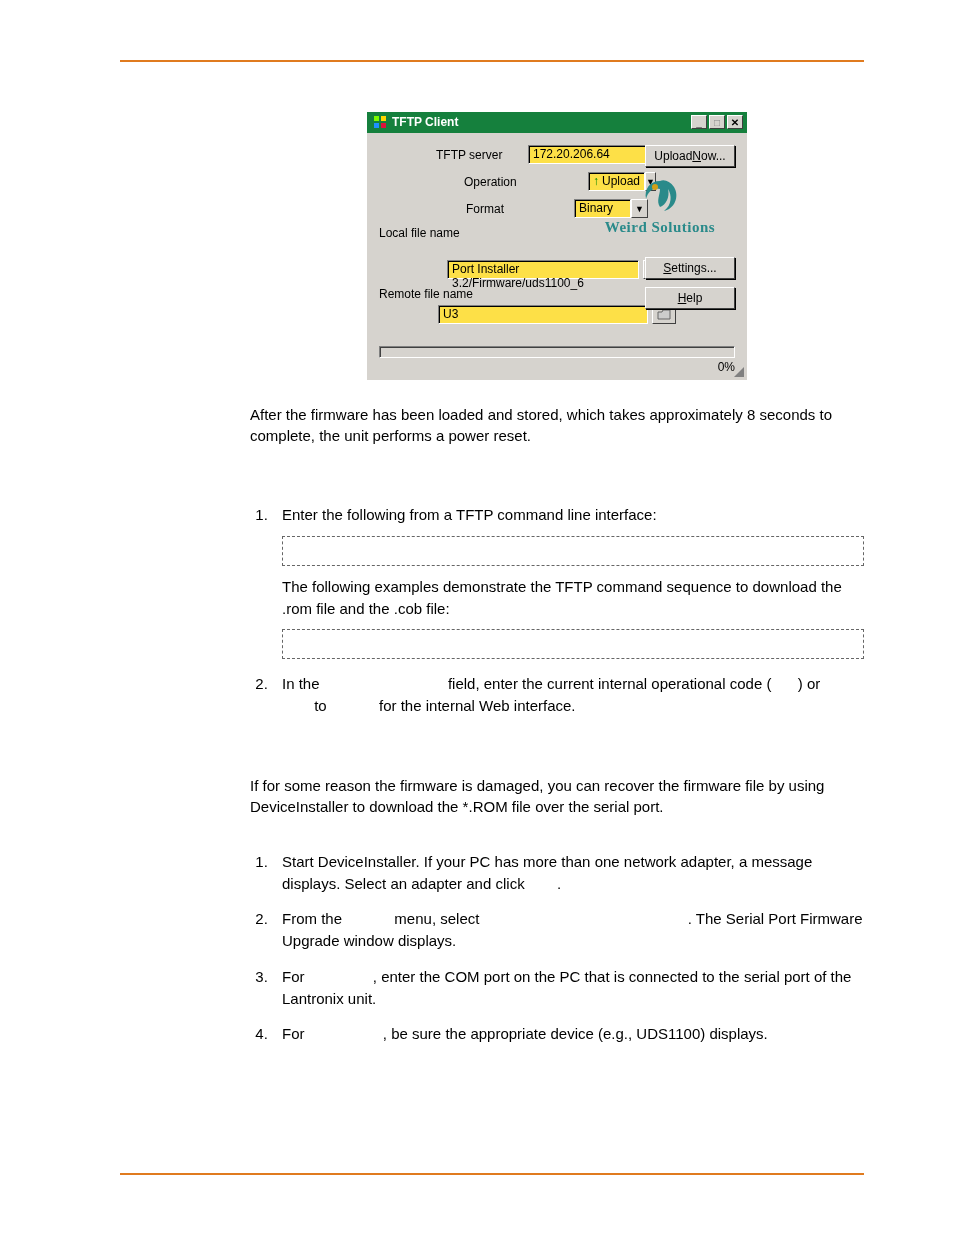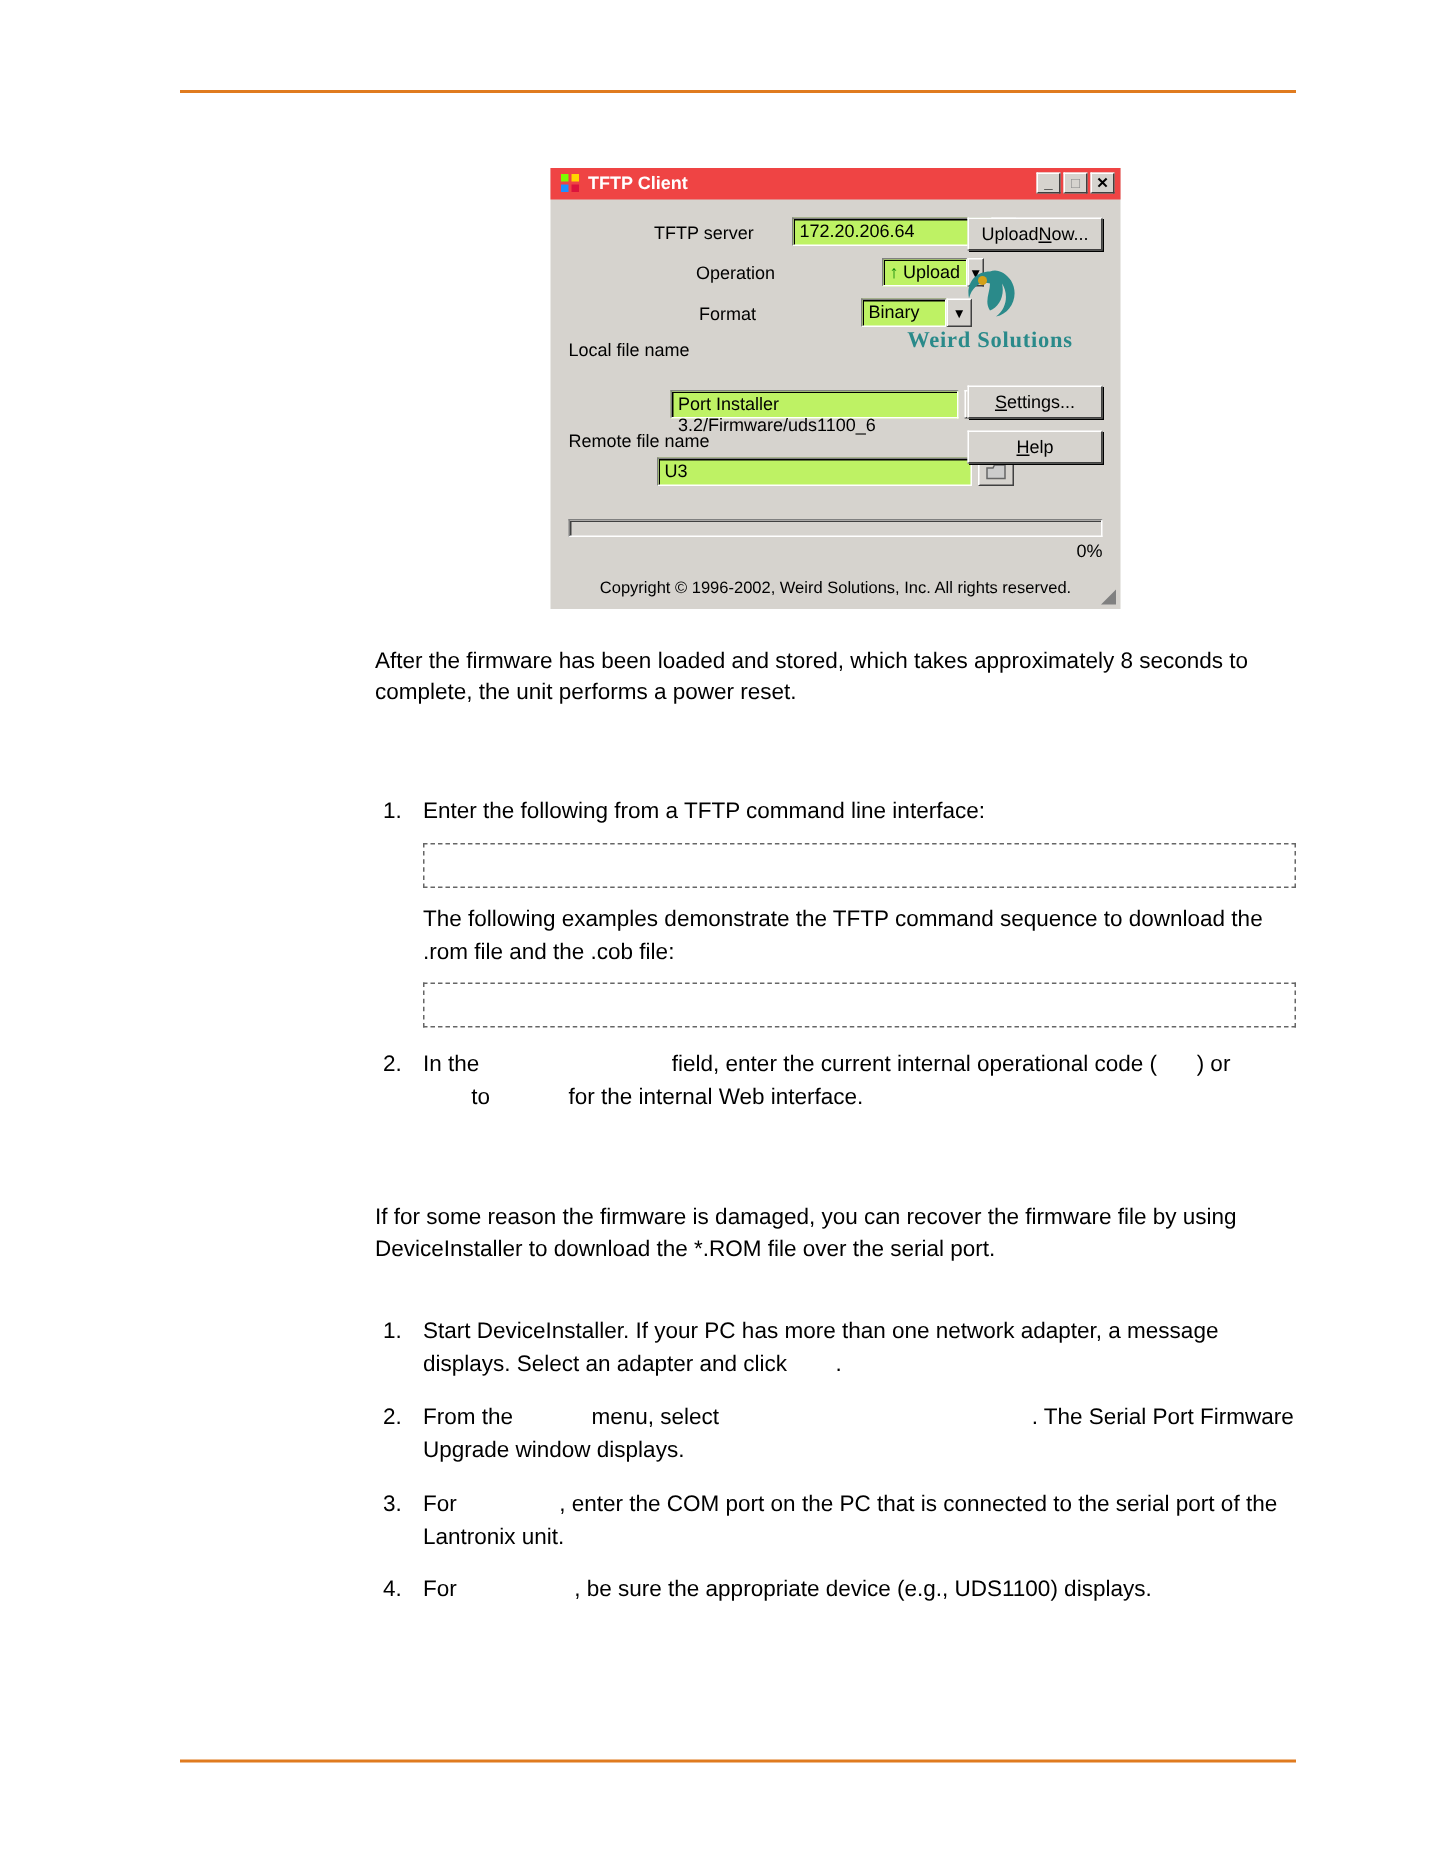--- a/index.html
+++ b/index.html
@@ -16,38 +16,38 @@
   .hr-orange { border: none; border-top: 2px solid #e07b1f; margin-bottom: 50px; }
   .footer-rule { position: absolute; bottom: 60px; left: 120px; right: 90px; border-top: 2px solid #e07b1f; }
   .content { margin-left: 130px; }
   .tftp-window {
     width: 380px; margin: 0 auto 24px auto;
     border: 0px solid #888; background: #d6d3ce;
     font-family: Tahoma, Arial, sans-serif; font-size: 12px; color: #000;
     position: relative;
   }
   .titlebar {
-    background: #ef4444; color: #fff; font-weight: bold;
+    background: #15803d; color: #fff; font-weight: bold;
     padding: 3px 4px 4px 6px; display: flex; align-items: center;
     font-size: 12px;
     text-align: center;
   }
   .titlebar .ticon { width:14px; height:14px; margin-right:5px; display:inline-flex; align-items:center; justify-content:center;}
   .titlebar .spacer { flex: 1; }
   .winbtn {
     width: 16px; height: 14px; background: #d6d3ce;
     border: 1px solid #fff; border-right-color:#404040; border-bottom-color:#404040;
     margin-left: 2px; display:inline-flex; align-items:center; justify-content:center;
     color:#000; font-family: Arial; font-size:10px; font-weight:bold;
   }
   .winbody { padding: 12px 12px 6px 12px; position:relative; }
   .row { display:flex; align-items:center; margin-bottom:8px;justify-content:center; }
   .lbl { width: 92px; font-size:12px; }
   .field {
-    background:#bef264; border:1px solid #808080; border-right-color:#fff; border-bottom-color:#fff;
+    background:#fde047; border:1px solid #808080; border-right-color:#fff; border-bottom-color:#fff;
     box-shadow: inset 1px 1px 0 #000; height:19px; padding:1px 4px; font-size:12px;
   }
   .combo { display:flex; }
   .combo .field { flex:1; }
   .dropbtn, .browsebtn {
     width:17px; height:19px; background:#d6d3ce;
     border:1px solid #fff; border-right-color:#404040; border-bottom-color:#404040;
     display:flex; align-items:center; justify-content:center; font-size:9px;
   }
   .browsebtn { width:24px; margin-left:4px; }
@@ -169,21 +169,20 @@
       <div class="settings-help">
         <div class="btn"><span class="underline">S</span>ettings...</div>
         <div class="btn"><span class="underline">H</span>elp</div>
       </div>
 
       <div style="height:6px;"></div>
       <div class="progress"></div>
       <div class="pct">0%</div>
 
     </div>
-    <div class="copyright">Copyright © 1996-2002, Weird Solutions, Inc. All rights reserved.</div>
     <div class="grip"></div>
   </div>
 
   <p class="body">After the firmware has been loaded and stored, which takes approximately 8 seconds to complete, the unit performs a power reset.</p>
 
   <div class="section-gap"></div>
 
   <ol class="steps">
     <li>
       <span>Enter the following from a TFTP command line interface:</span>

